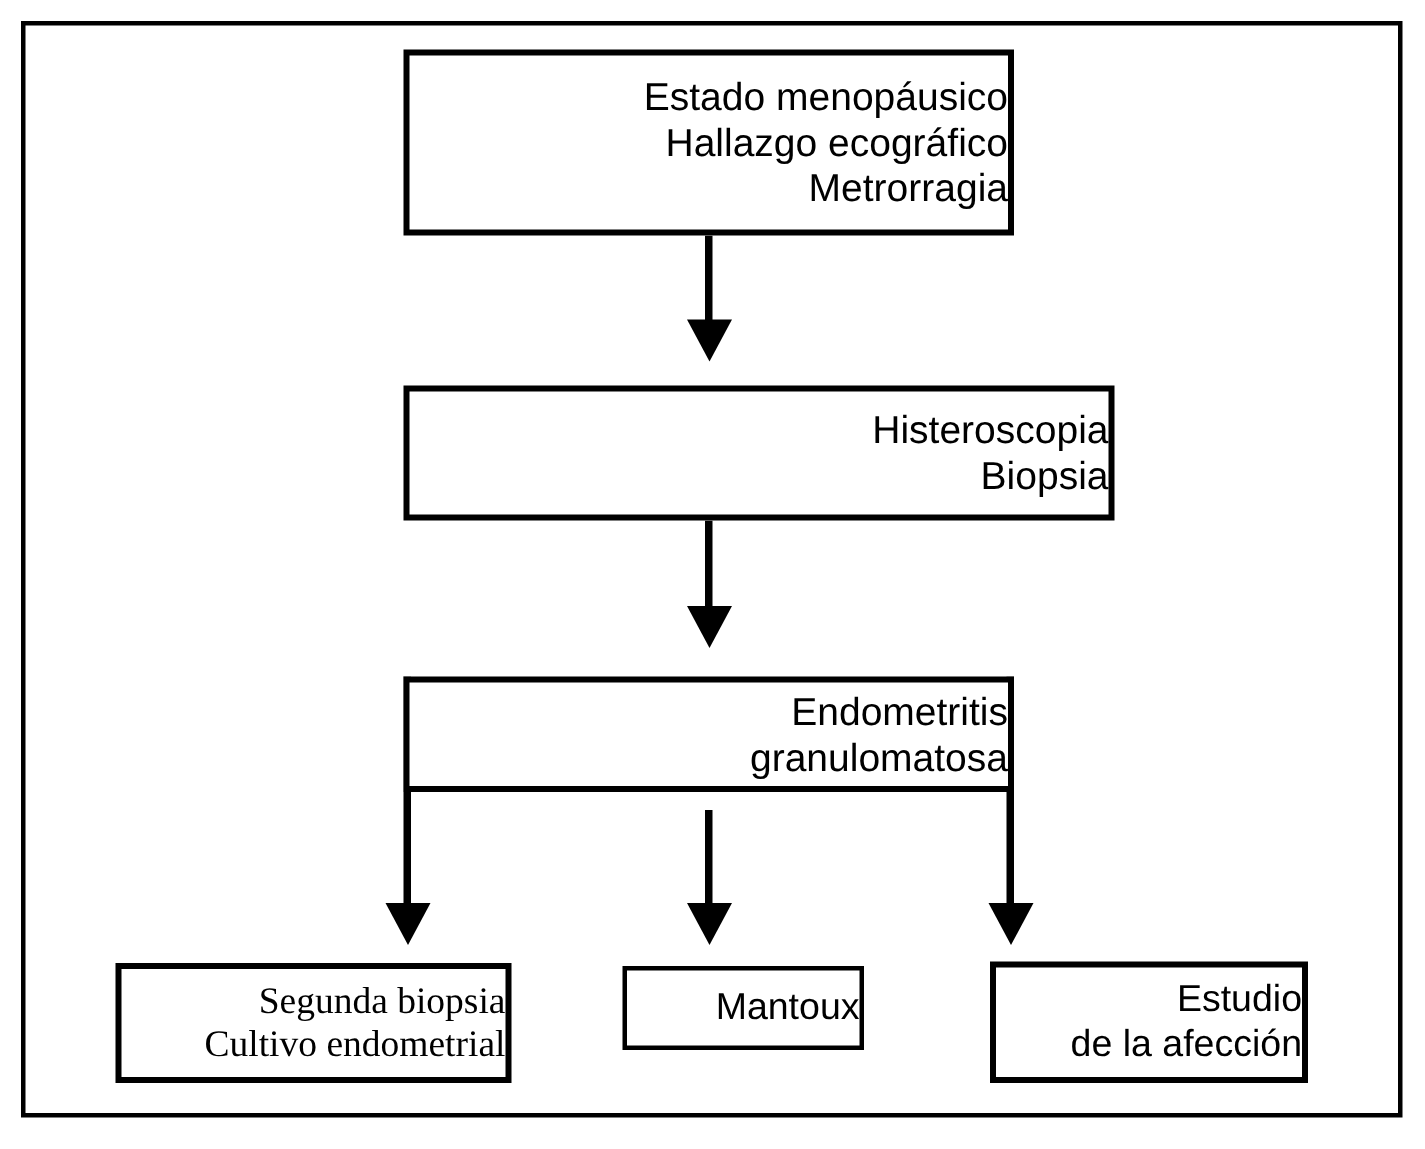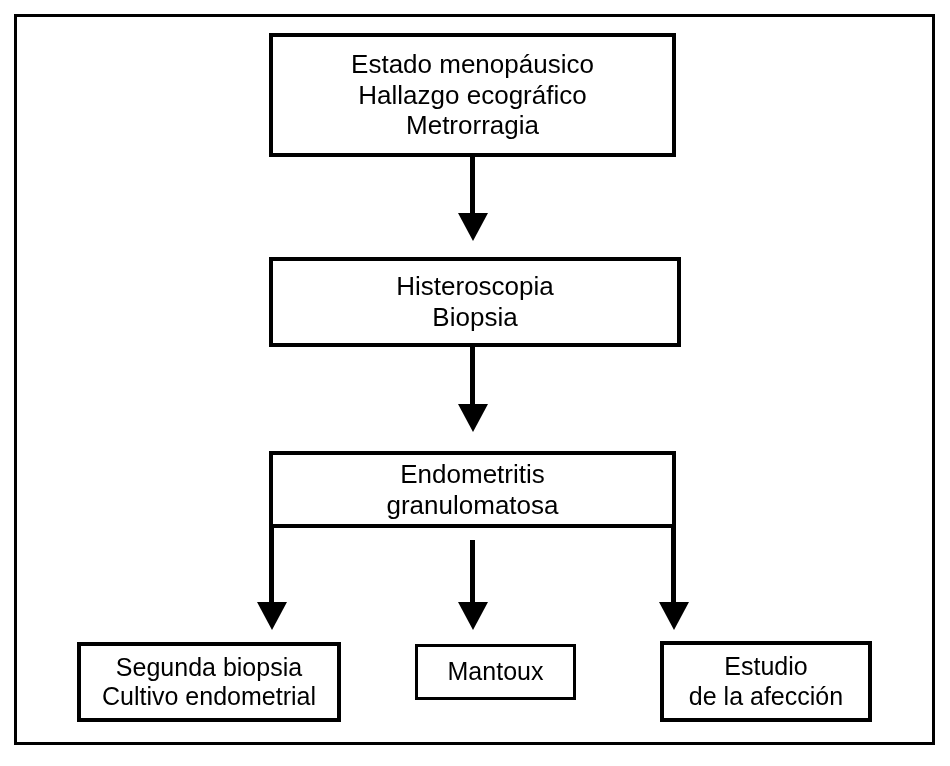--- a/index.html
+++ b/index.html
@@ -28,21 +28,21 @@
   }
   
   .node {
     position: absolute;
     box-sizing: border-box;
     border: 4px solid #000000;
     background: #ffffff;
     display: flex;
     align-items: center;
     justify-content: center;
-    text-align: center;
+    text-align: right;
     color: #000000;
     line-height: 1.18;
     white-space: pre-line;
     z-index: 3;
   }
   .node.thin {
     border-width: 3px;
   }
   .node .label {
     display: block;
@@ -50,32 +50,33 @@
   }
 
   
   #node-assessment {
     left: 269px;  top: 33px;
     width: 407px; height: 124px;
     font-size: 26px;
   }
   #node-hysteroscopy {
     left: 269px;  top: 257px;
-    width: 412px; height: 90px;
+    width: 474px; height: 90px;
     font-size: 26px;
   }
   #node-endometritis {
     left: 269px;  top: 451px;
     width: 407px; height: 77px;
     font-size: 26px;
   }
   #node-second-biopsy {
     left: 77px;   top: 642px;
     width: 264px; height: 80px;
     font-size: 25px;
+    font-family: Liberation Serif, serif;
   }
   #node-mantoux {
     left: 389px;  top: 644px;
     width: 161px; height: 56px;
     font-size: 25px;
     margin-left: 26px;
   }
   #node-affection-study {
     left: 660px;  top: 641px;
     width: 212px; height: 81px;

